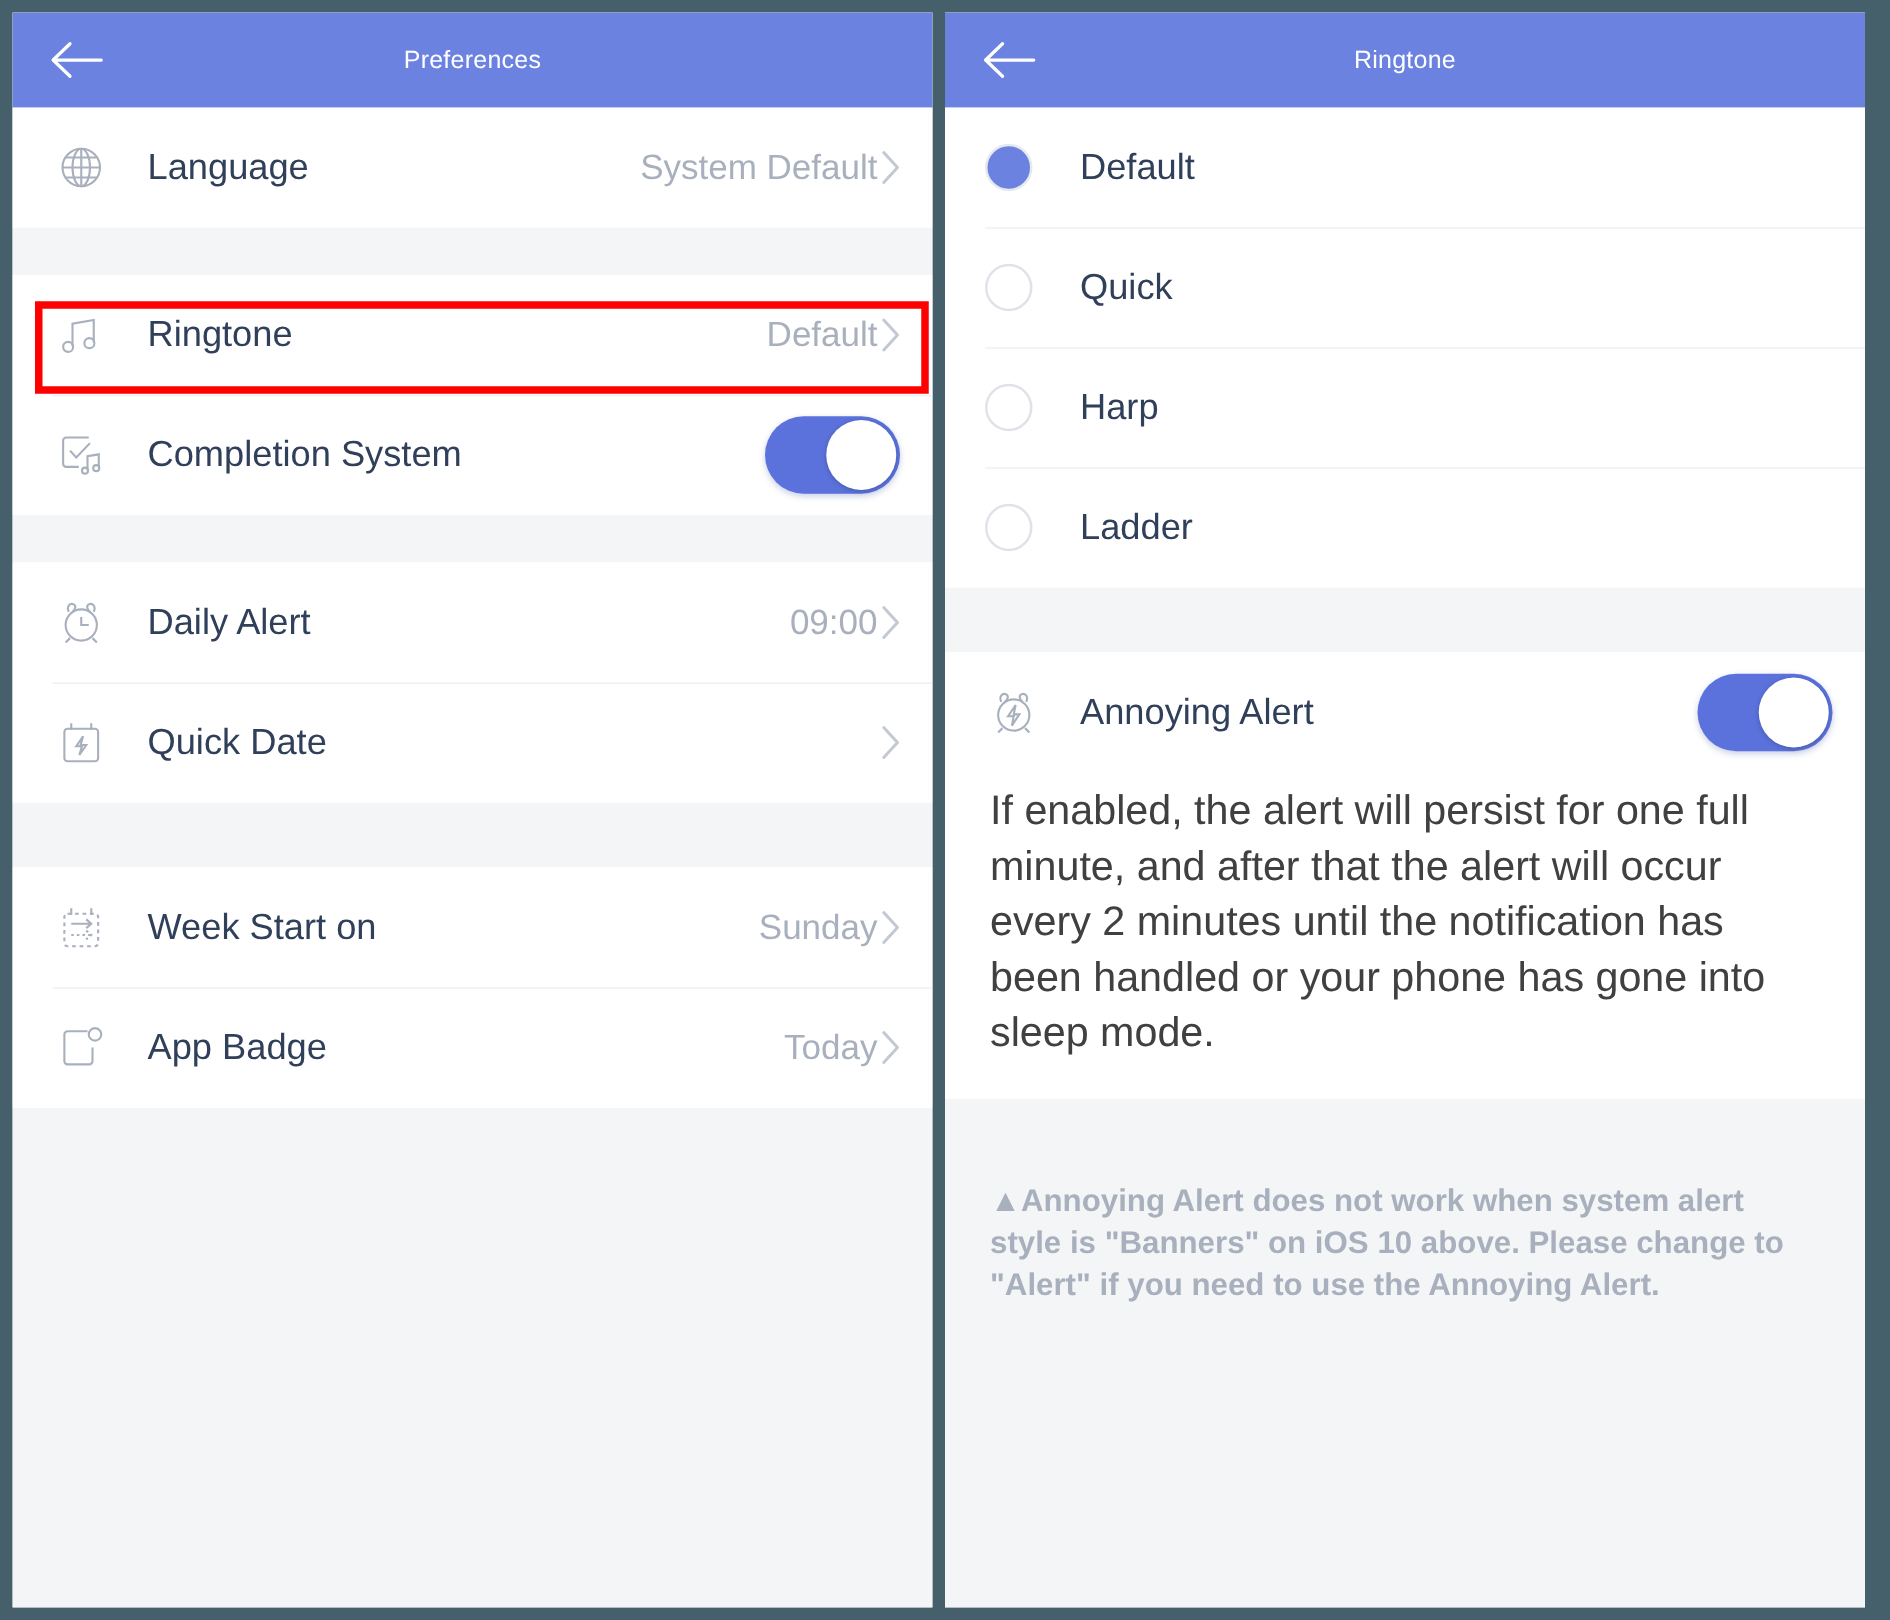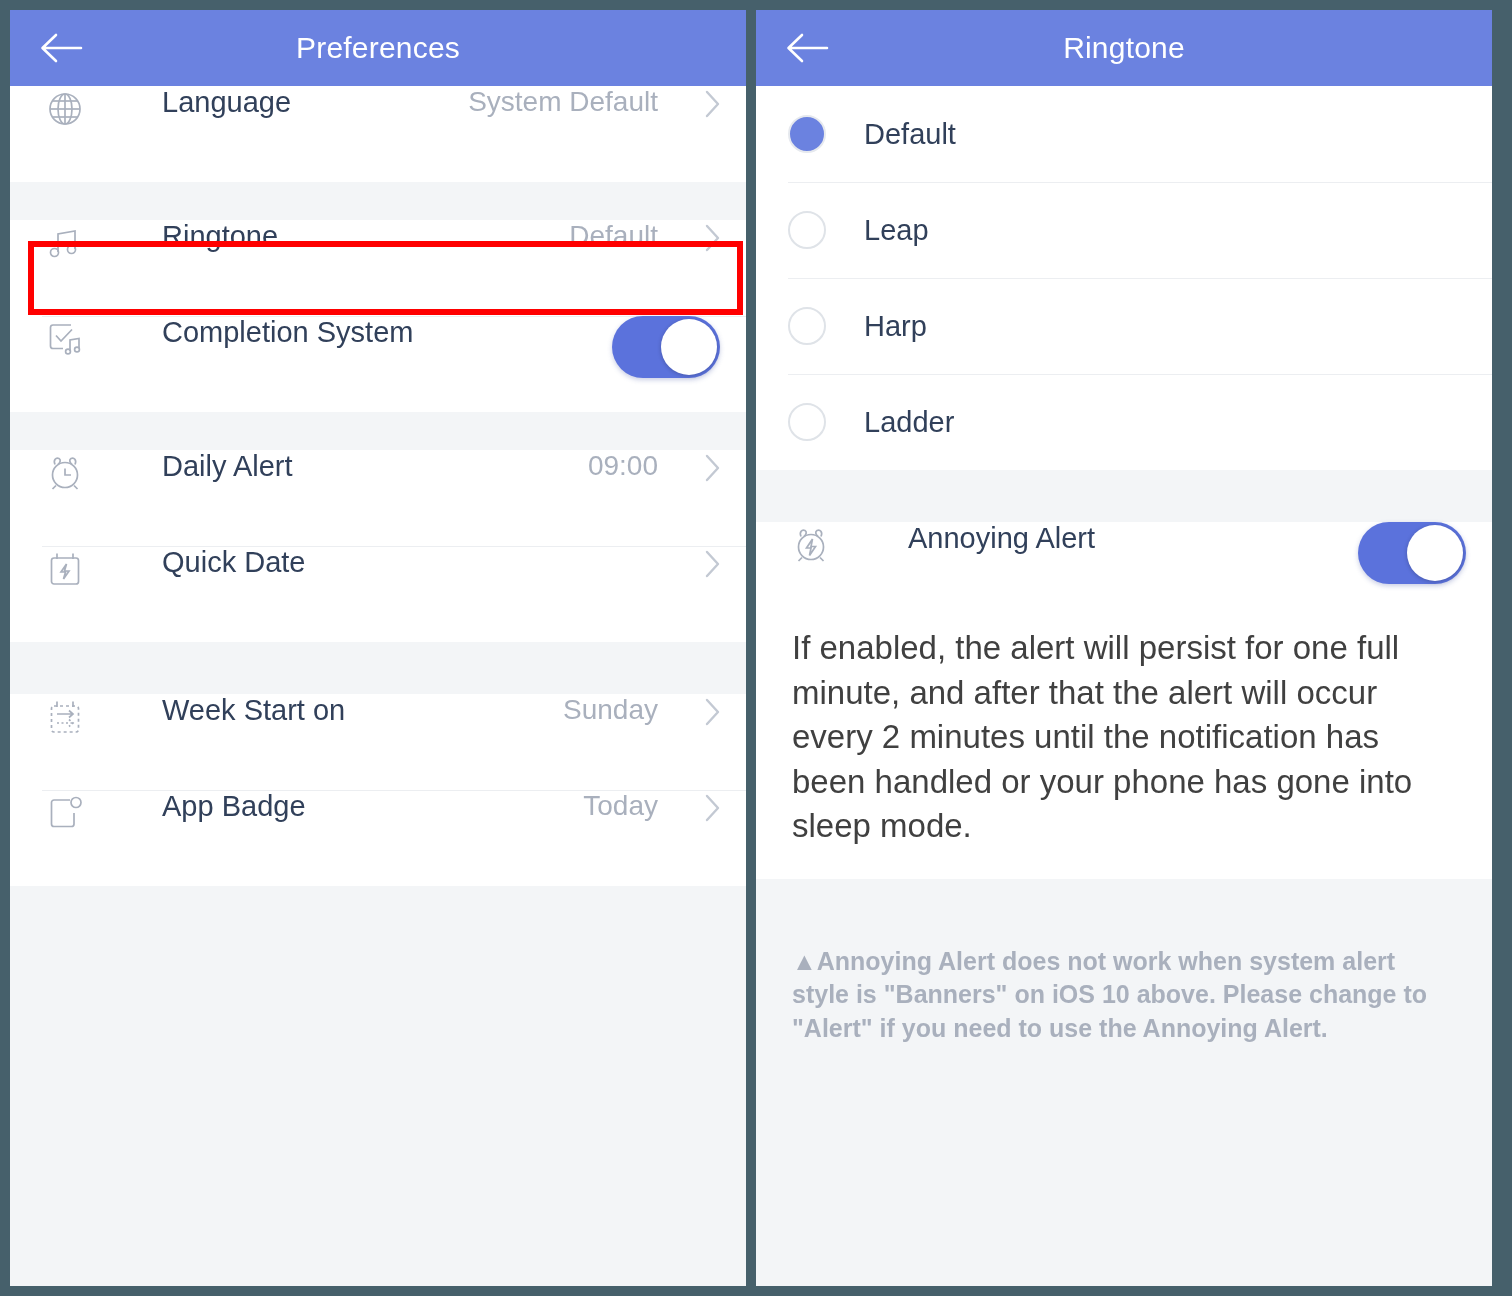--- a/index.html
+++ b/index.html
@@ -48,21 +48,21 @@
     height: 54px;
     display: flex;
     align-items: center;
     justify-content: center;
     cursor: pointer;
   }
   .nav-title {
     width: 100%;
     text-align: center;
     color: #ffffff;
-    font-size: 30px;
+    font-size: 20px;
     letter-spacing: .2px;
     font-weight: 400;
   }
 
   
   .body-area {
     height: 1200px;
     background: #f3f5f7;
     overflow: hidden;
   }
@@ -70,27 +70,27 @@
     background: #ffffff;
   }
   .gap {
     height: 38px;
     background: #f3f5f7;
   }
   .gap.tall { height: 52px; }
 
   .row {
     display: flex;
+    align-items: center;
     height: 96px;
     padding: 0 22px 0 32px;
     box-sizing: border-box;
     position: relative;
     cursor: pointer;
     background: #ffffff;
-    gap: 44px;
   }
   .row + .row::before {
     content: "";
     position: absolute;
     left: 32px;
     right: 0;
     top: 0;
     height: 1px;
     background: #eceef1;
   }
@@ -411,21 +411,21 @@
 
     <div class="body-area">
 
       <div class="group">
         <div class="radio-row">
           <span class="radio on"></span>
           <span class="radio-label">Default</span>
         </div>
         <div class="radio-row">
           <span class="radio"></span>
-          <span class="radio-label">Leap</span>
+          <span class="radio-label">Quick</span>
         </div>
         <div class="radio-row">
           <span class="radio"></span>
           <span class="radio-label">Harp</span>
         </div>
         <div class="radio-row">
           <span class="radio"></span>
           <span class="radio-label">Ladder</span>
         </div>
       </div>

